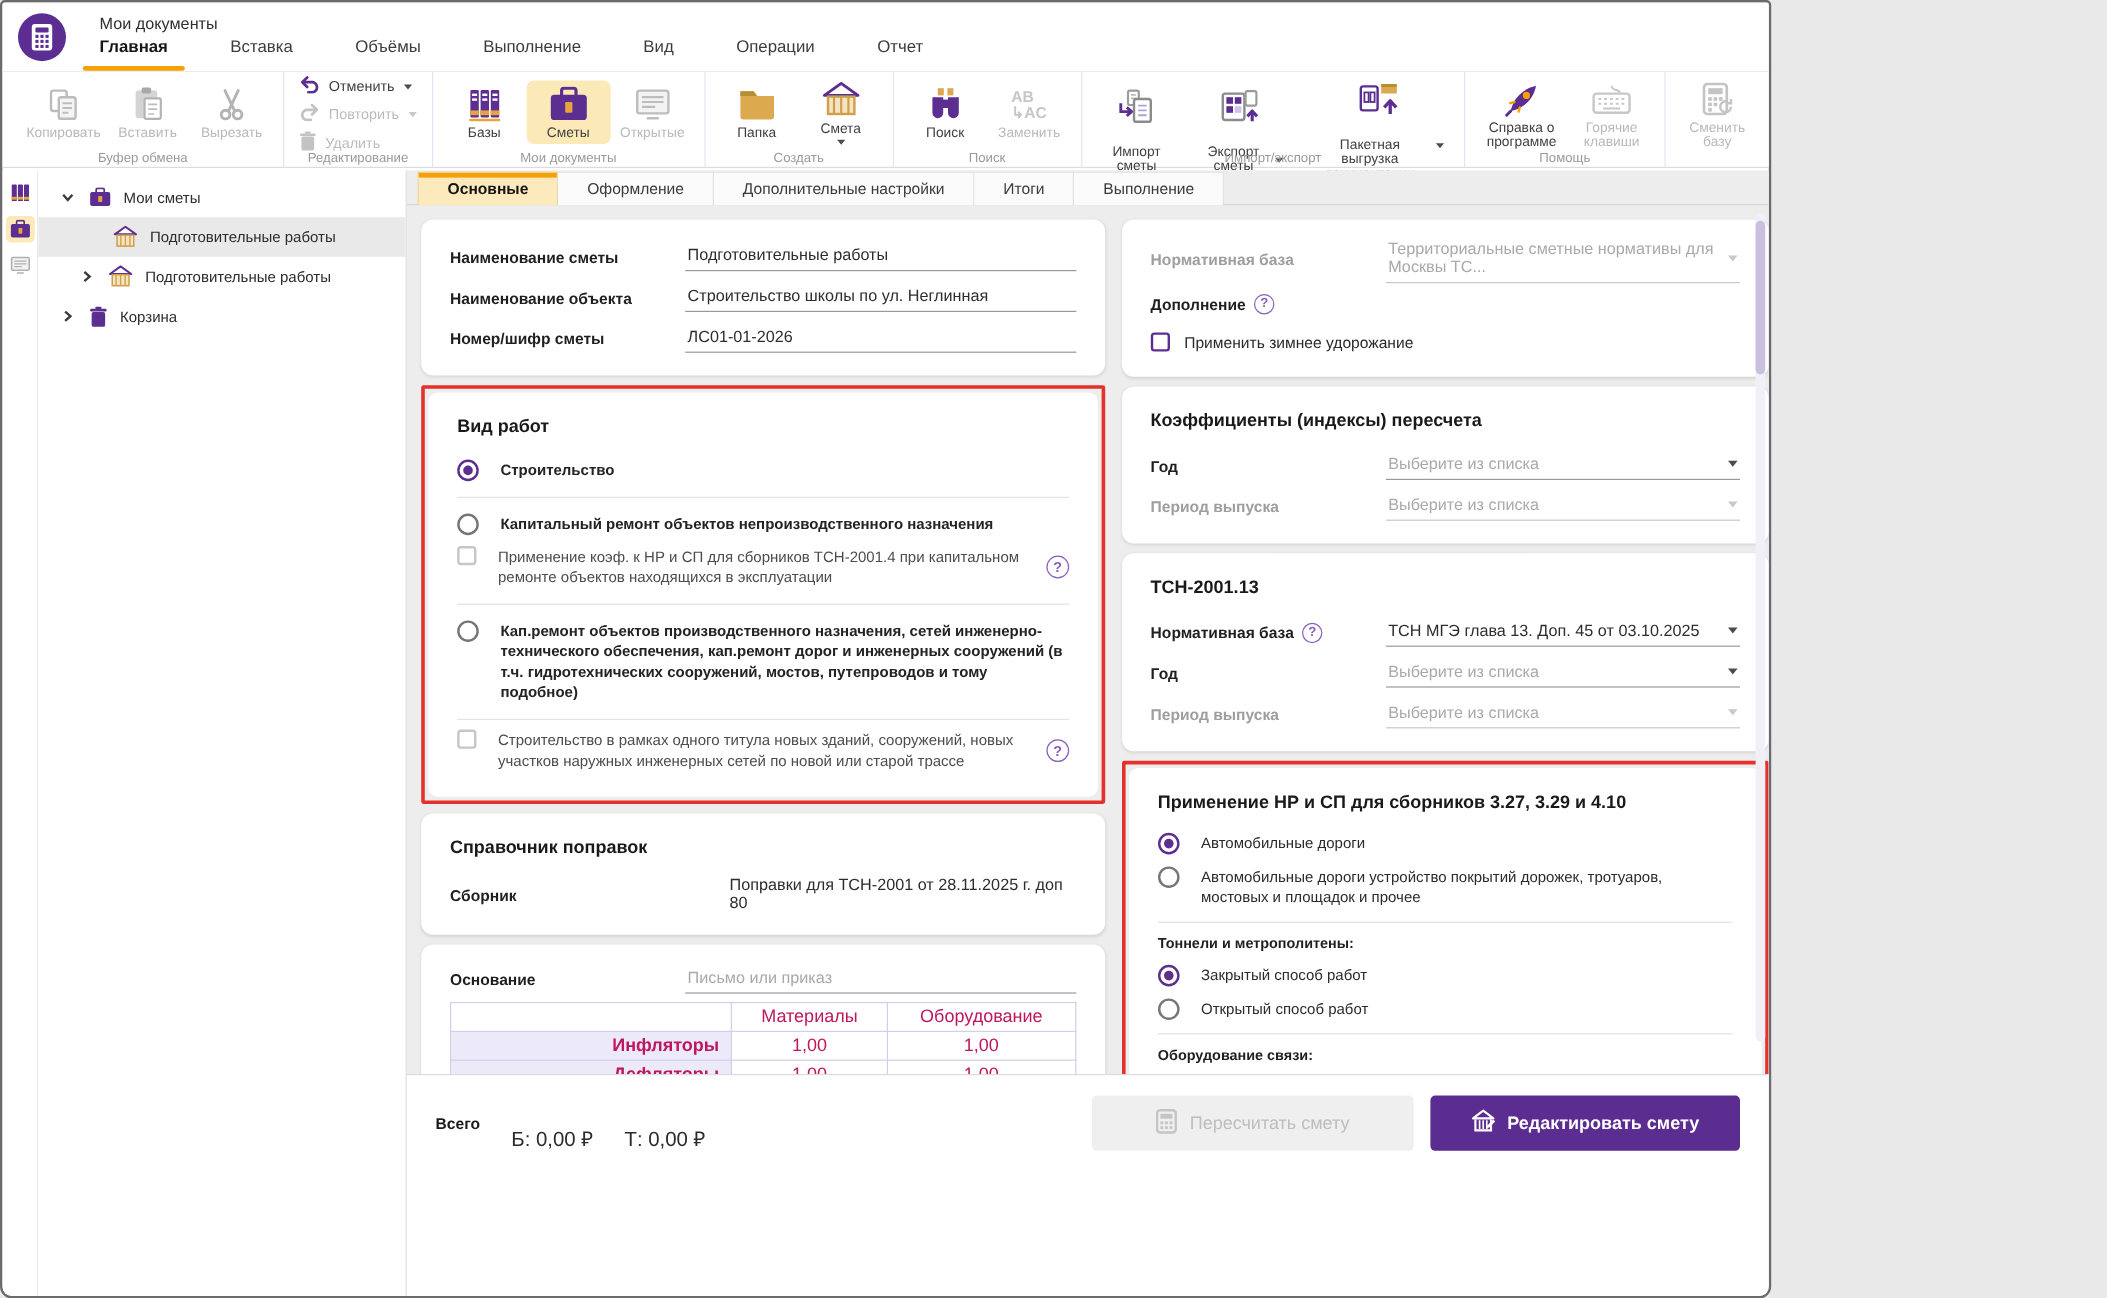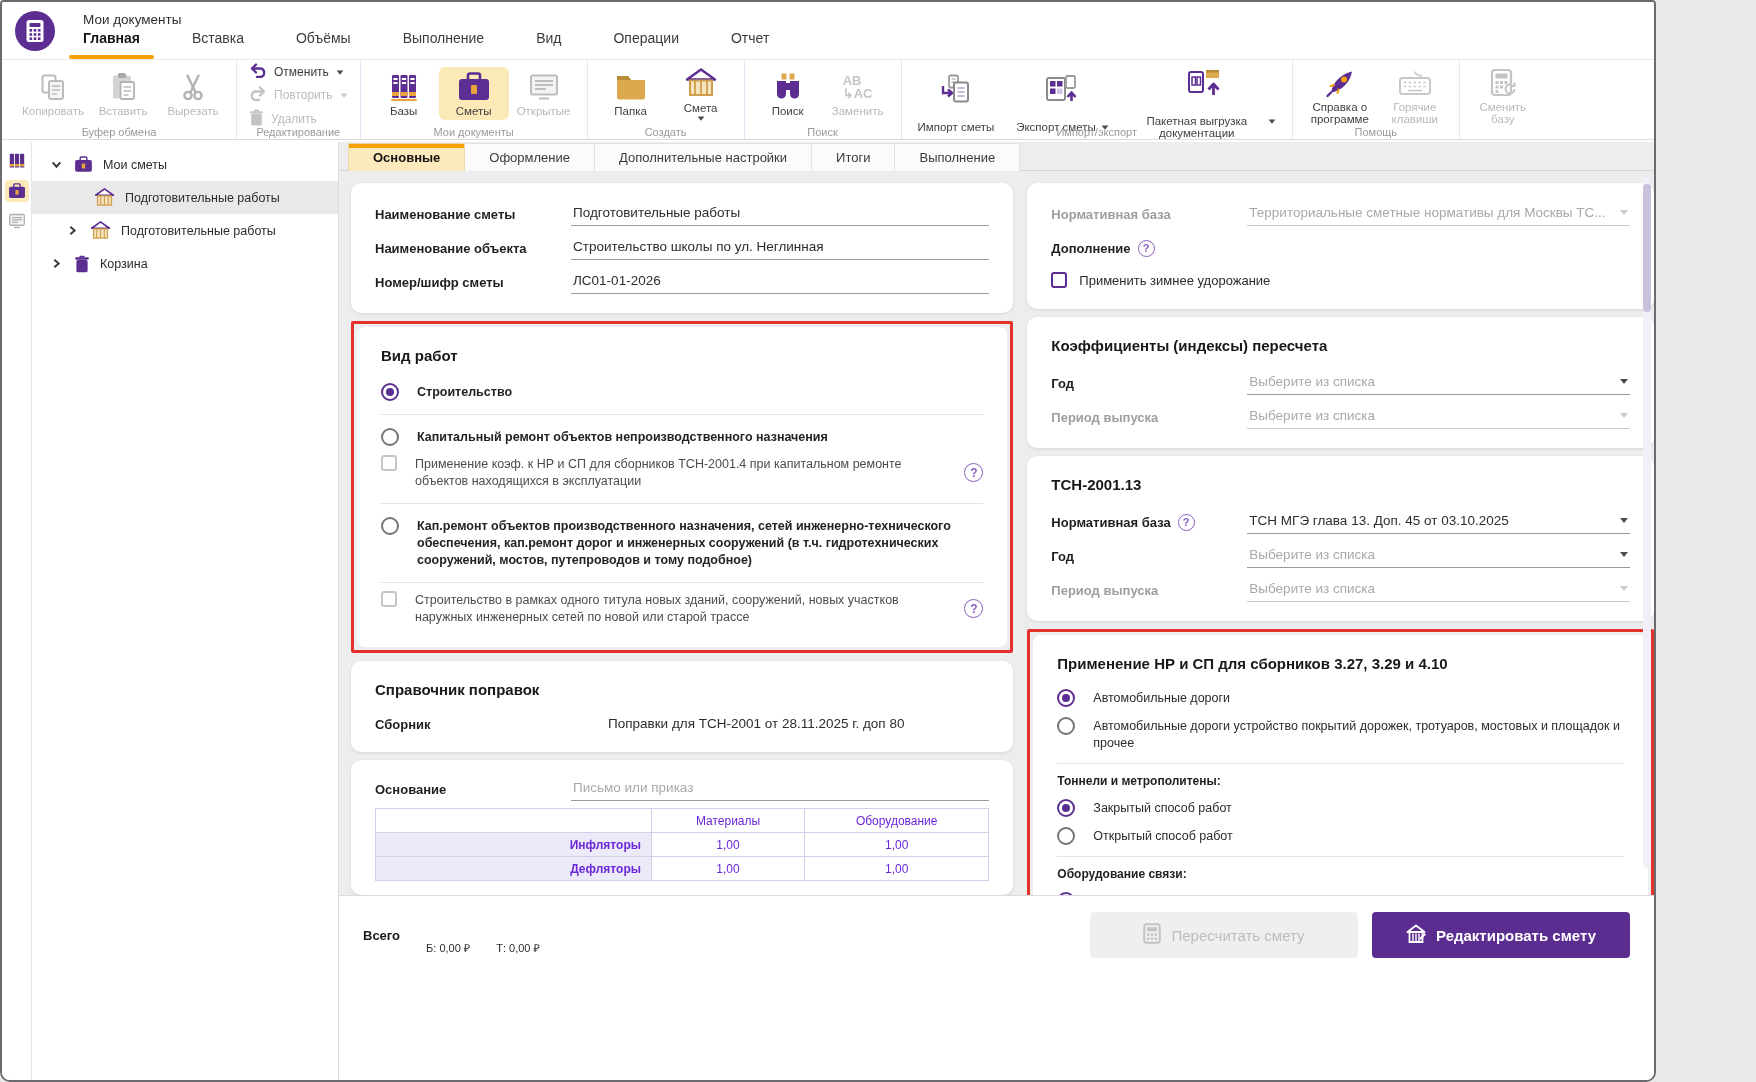--- a/index.html
+++ b/index.html
@@ -1,17 +1,17 @@
 <!DOCTYPE html>
 <html><head>
 <meta charset="utf-8">
 <style>
   * { box-sizing: border-box; margin: 0; padding: 0; }
   html,body { width:1756px; height:1082px; background:#e9e9e9; font-family:"Liberation Sans", sans-serif; }
-  .window { position:relative; width:1656px; height:1082px; background:#fff; border:2px solid #6a6a70; border-radius:4px 4px 10px 10px; overflow:hidden; }
+  .window { position:relative; width:1476px; height:1082px; background:#fff; border:2px solid #6a6a70; border-radius:4px 4px 10px 10px; overflow:hidden; }
 
   
   .titlebar { position:relative; height:57px; background:#fff; }
   .applogo { position:absolute; left:13px; top:9px; width:40px; height:40px; border-radius:50%; background:#5C2E91; display:flex; align-items:center; justify-content:center; }
   .doc-title { position:absolute; left:81px; top:10px; font-size:13.5px; color:#2f2f2f; }
   .menu-tabs { position:absolute; left:81px; bottom:0; display:flex; }
   .menu-tab { margin-right:52px; padding-bottom:13px; font-size:14px; color:#3c3c3c; position:relative; cursor:default; white-space:nowrap; }
   .menu-tab.active { font-weight:bold; color:#161616; }
   .menu-tab.active::after { content:''; position:absolute; left:-14px; right:-14px; bottom:0; height:4px; background:#F5A005; border-radius:2px; }
 
@@ -81,31 +81,31 @@
   .cb.gray { border-color:#c6c6c6; }
 
   .optrow { display:flex; align-items:flex-start; gap:18px; padding:7px 0; }
   .optrow .txt { font-size:12.5px; font-weight:bold; color:#232323; line-height:17px; padding-top:1px; }
   .optrow .txt.reg { font-weight:normal; color:#4c4c4c; }
   .optrow .qwrap { margin-left:auto; align-self:center; }
   .divider { height:1px; background:#e3e3e3; margin:6px 0; }
   .sublabel { font-size:12px; font-weight:bold; color:#1f1f1f; margin:10px 0 6px; }
 
   
-  table.bt { border-collapse:collapse; width:100%; margin-top:4px; font-size:12px; color:#6d28d9; }
+  table.bt { border-collapse:collapse; width:100%; margin-top:4px; font-size:15px; color:#be185d; }
   .bt th, .bt td { border:1px solid #d4cdeb; height:24px; padding:1px 10px; }
   .bt th { font-weight:normal; text-align:center; background:#fff; }
   .bt td.rl { background:#ECEAF9; font-weight:bold; text-align:right; width:45%; }
   .bt td.v { text-align:center; }
 
   
   .footer { position:absolute; left:0; right:0; bottom:0; height:185px; background:#fff; border-top:1px solid #dcdcdc; }
   .footrow { display:flex; align-items:center; padding:16px 24px 0 24px; gap:26px; }
   .ft-label { font-size:13px; font-weight:bold; color:#191919; }
-  .ft-val { font-size:11px; color:#2b2b2b;margin-top:25px; }
+  .ft-val { font-size:17px; color:#2b2b2b;margin-top:25px; }
   .ft-buttons { margin-left:auto; display:flex; gap:14px; }
   .btn { height:46px; display:flex; align-items:center; justify-content:center; gap:10px; border-radius:4px; font-size:15px; cursor:pointer; border:none; font-family:inherit; }
   .btn.recalc { min-width:268px; background:#efefef; color:#bdbdbd; }
   .btn.edit { min-width:258px; background:#5C2D91; color:#fff; font-weight:bold; }
 
   .vscroll { position:absolute; top:36px; right:3px; width:8px; height:690px; background:#f2eff8; border-radius:4px; }
   .vscroll .thumb { position:absolute; top:6px; left:0; width:8px; height:128px; background:#c9c0de; border-radius:4px; }
 </style>
 </head>
 <body>

